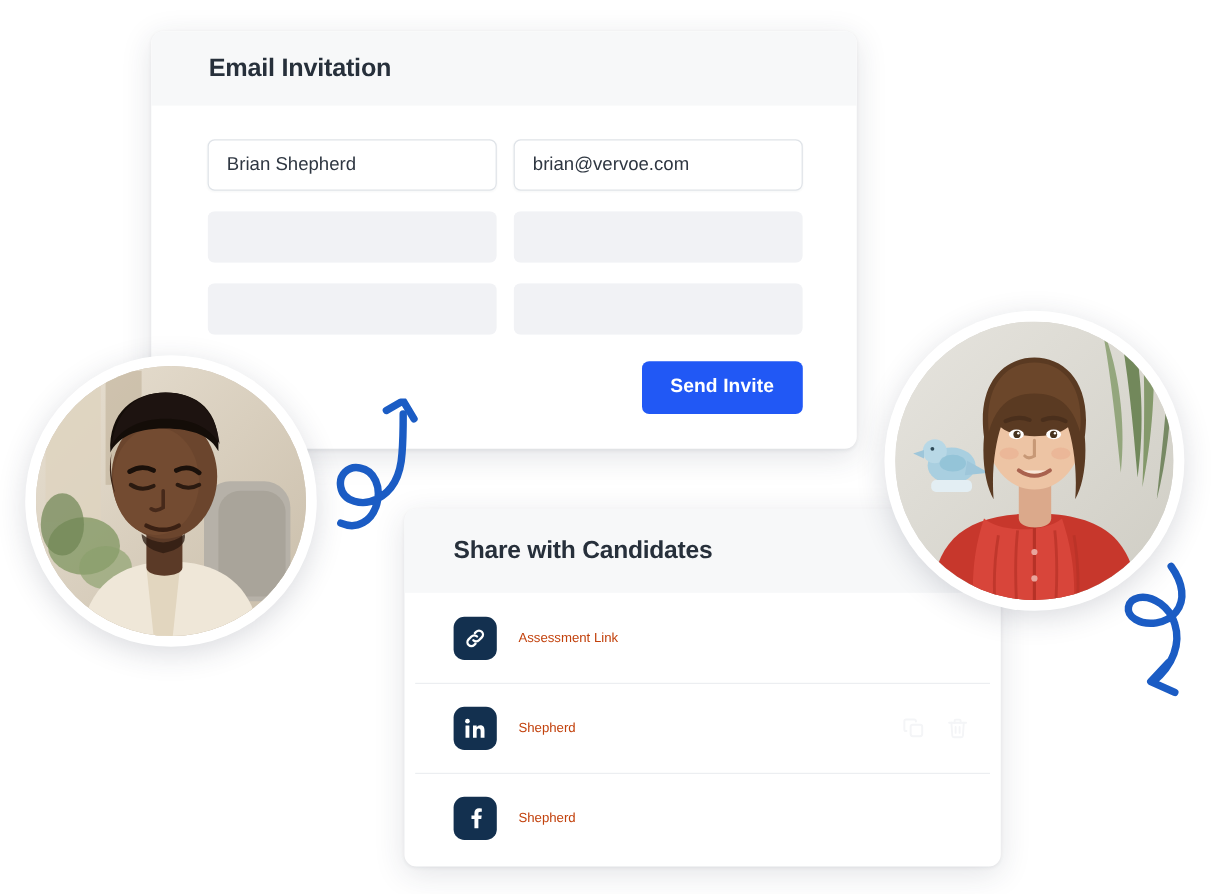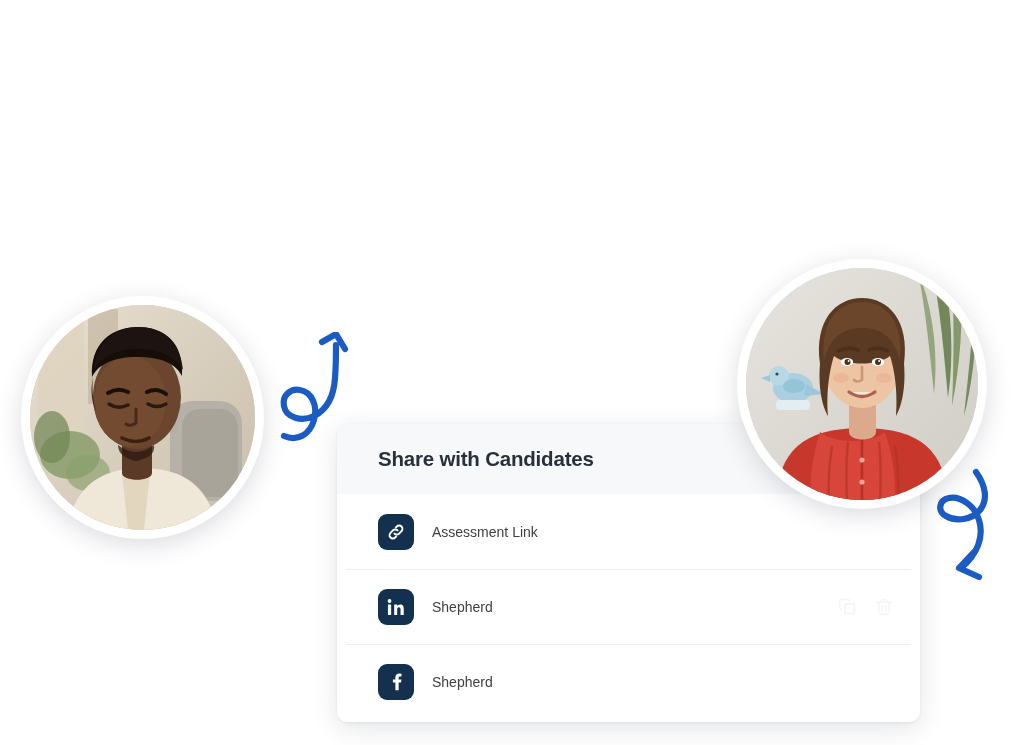--- a/index.html
+++ b/index.html
@@ -37,21 +37,21 @@
     left: 126px;
     top: 26px;
     width: 588px;
     height: 348px;
     z-index: 3;
   }
 
   #share-card {
     left: 337px;
     top: 424px;
-    width: 583px;
+    width: 497px;
     height: 298px;
     z-index: 5;
   }
 
   .card-header {
     background: #f7f8f9;
     height: 62px;
     display: flex;
     align-items: center;
     padding-left: 48px;
@@ -153,22 +153,22 @@
     display: flex;
     align-items: center;
     justify-content: center;
     flex: 0 0 36px;
   }
 
   .share-icon svg { display: block; }
 
   .share-label {
     margin-left: 18px;
-    font-size: 14px;
-    color: #404040;
+    font-size: 11px;
+    color: #c2410c;
   }
 
   .row-actions {
     margin-left: auto;
     display: flex;
     gap: 16px;
     align-items: center;
   }
 
   .row-actions svg { display: block; }
@@ -218,20 +218,50 @@
   }
 
   #arrow-left { left: 272px; top: 332px; }
   #arrow-right { left: 916px; top: 466px; }
 </style>
 </head>
 <body>
 
 <div id="stage">
 
+  <div class="card" id="email-card">
+
+    <div class="card-header">
+      <span class="card-title">Email Invitation</span>
+    </div>
+
+    <div class="form-body">
+
+      <div class="field-row">
+        <div class="field filled">Brian Shepherd</div>
+        <div class="field filled">brian@vervoe.com</div>
+      </div>
+
+      <div class="field-row">
+        <div class="field empty"></div>
+        <div class="field empty"></div>
+      </div>
+
+      <div class="field-row">
+        <div class="field empty"></div>
+        <div class="field empty"></div>
+      </div>
+
+    </div>
+
+    <div class="btn-row">
+      <button class="send-btn">Send Invite</button>
+    </div>
+
+  </div>
 
   <div class="card" id="share-card">
 
     <div class="card-header">
       <span class="card-title">Share with Candidates</span>
     </div>
 
     <div class="share-list">
 
       <div class="share-row">

